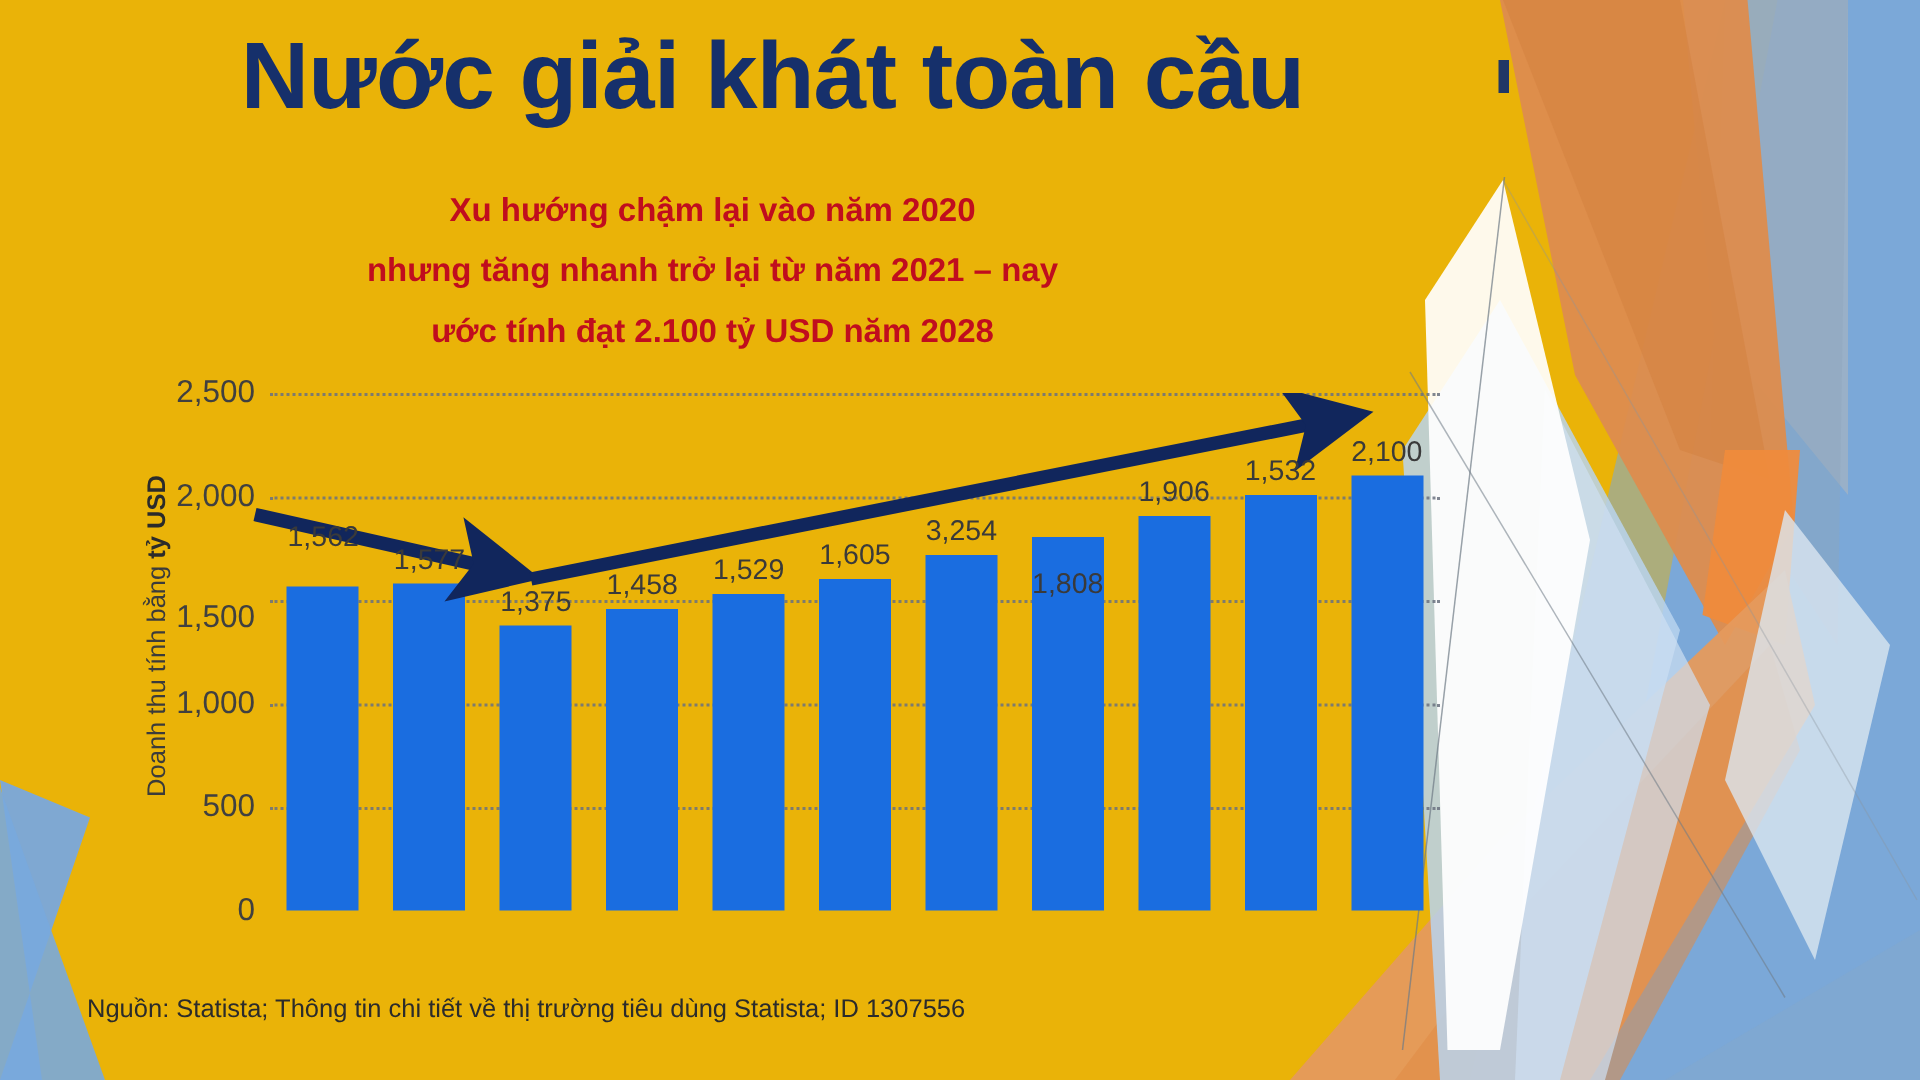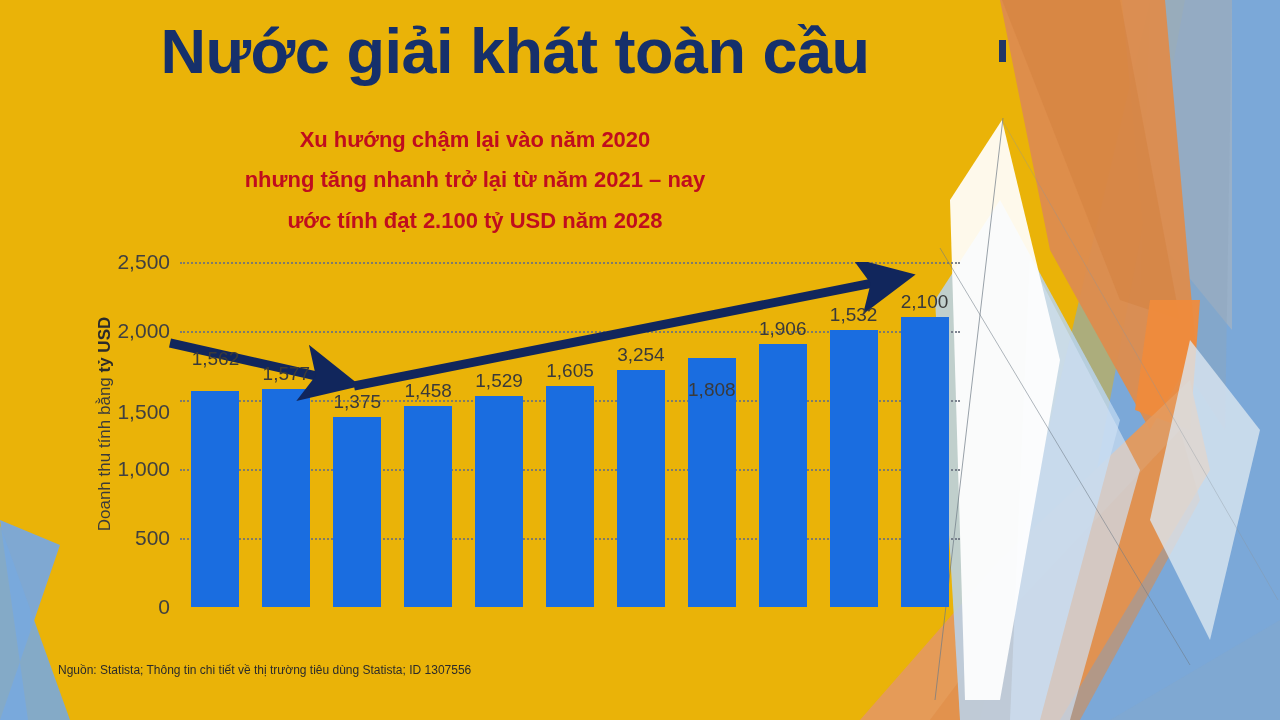--- a/index.html
+++ b/index.html
@@ -110,21 +110,21 @@
     text-align: center;
     font-size: 19px;
     color: #3a3a3a;
     transform: translateX(-21px);
   }
 
   
   #source {
     position: absolute;
     left: 58px; top: 663px;
-    font-size: 12px;
+    font-size: 17px;
     color: #2b2b2b;
     white-space: nowrap;
     z-index: 6;
   }
 </style>
 </head>
 <body>
 
 <div id="slide">
 

